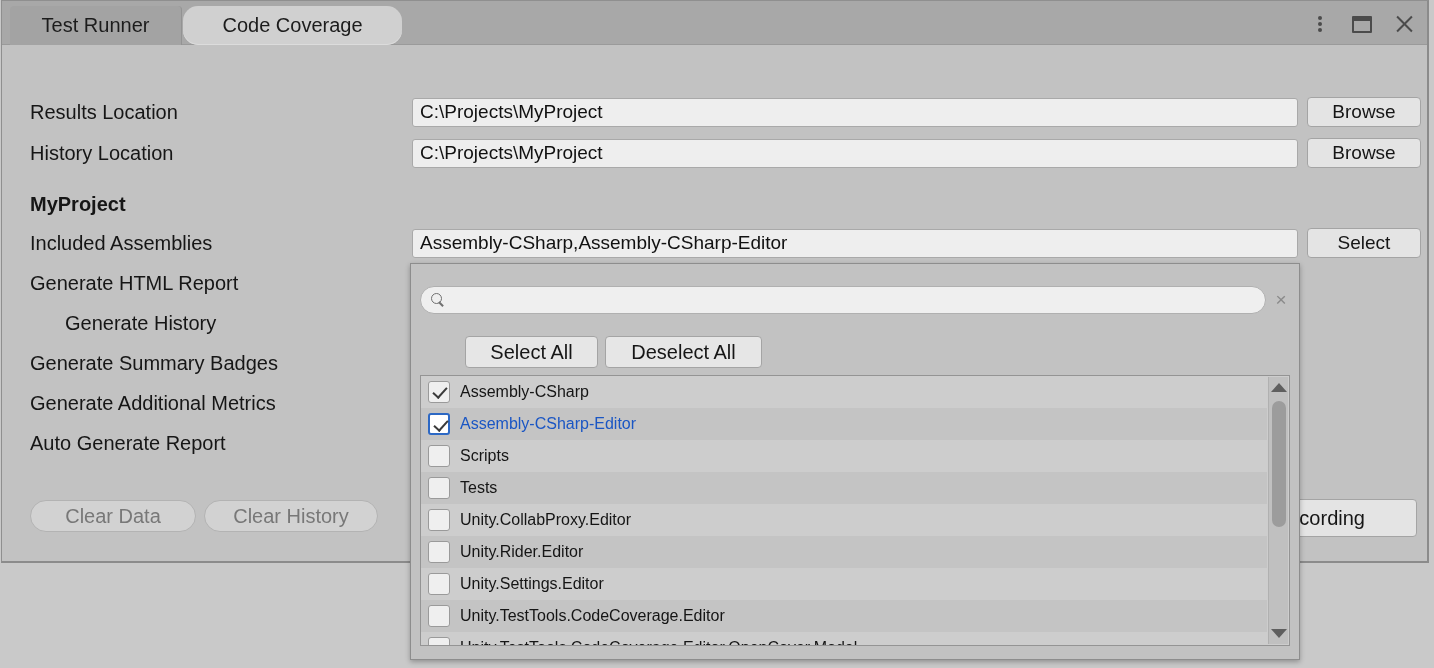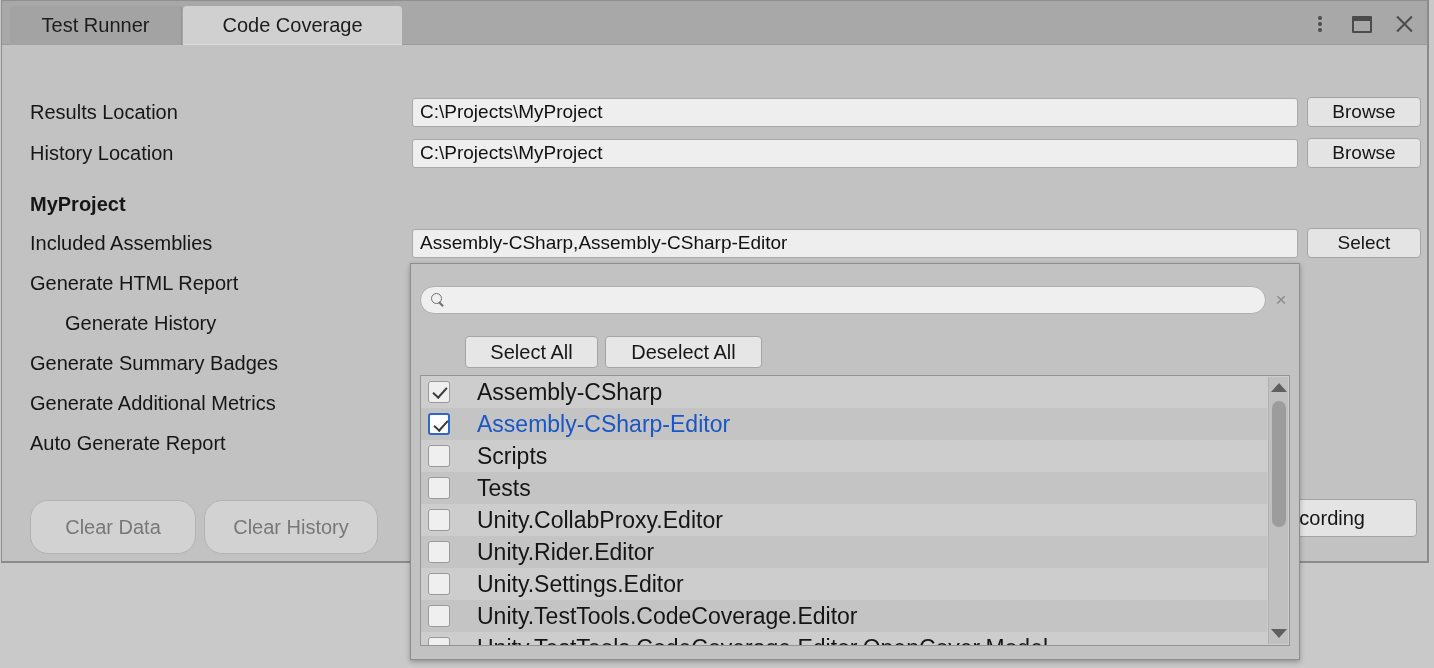--- a/index.html
+++ b/index.html
@@ -57,20 +57,21 @@
     background: #a3a3a3;
     left: 8px;
     width: 172px;
     border-right: 1px solid #939393;
   }
   .tab.active {
     background: #d0d0d0;
     left: 181px;
     width: 219px;
     box-shadow: 0 -1px 0 #dcdcdc inset;
+    border-radius: 15px;
   }
 
   
   #window-controls {
     position: absolute;
     top: 8px; right: 10px;
     display: flex; align-items: center; gap: 16px;
     height: 30px;
   }
   .wc-btn {
@@ -153,21 +154,21 @@
     font-family: "Liberation Sans", sans-serif;
   }
   .u-btn.disabled { color: #787878; background: #d2d2d2; border-color: #b3b3b3; }
 
   
   #bottom-buttons {
     position: absolute;
     left: 28px; top: 455px;
     display: flex; gap: 8px;
   }
-  #bottom-buttons .u-btn { height: 54px; font-size: 20px; border-radius: 18px; }
+  #bottom-buttons .u-btn { height: 32px; font-size: 20px; border-radius: 18px; }
   #btn-clear-data { width: 166px; }
   #btn-clear-history { width: 174px; }
 
   #start-recording-btn {
     position: absolute;
     top: 454px; left: 1285px;
     width: 130px; height: 38px;
     font-size: 20px;
     justify-content: flex-start;
     padding-left: 0;
@@ -277,24 +278,23 @@
     width: 6px; height: 12px;
     border: solid #3a3a3a;
     border-width: 0 2.4px 2.4px 0;
     transform: rotate(42deg);
   }
   .list-row.focused .cbox {
     border: 2px solid #2C68C4;
     background: #ffffff;
   }
   .row-label-text {
-    font-size: 23px;
+    font-size: 16px;
     color: #151515;
     white-space: nowrap;
-    margin-left: 17px;
   }
   .list-row.focused .row-label-text { color: #1A56C4; }
 
   
   #list-scrollbar {
     position: absolute;
     right: 1px; top: 1px; bottom: 1px;
     width: 20px;
     background: #c0c0c0;
     border-left: 1px solid #b0b0b0;

